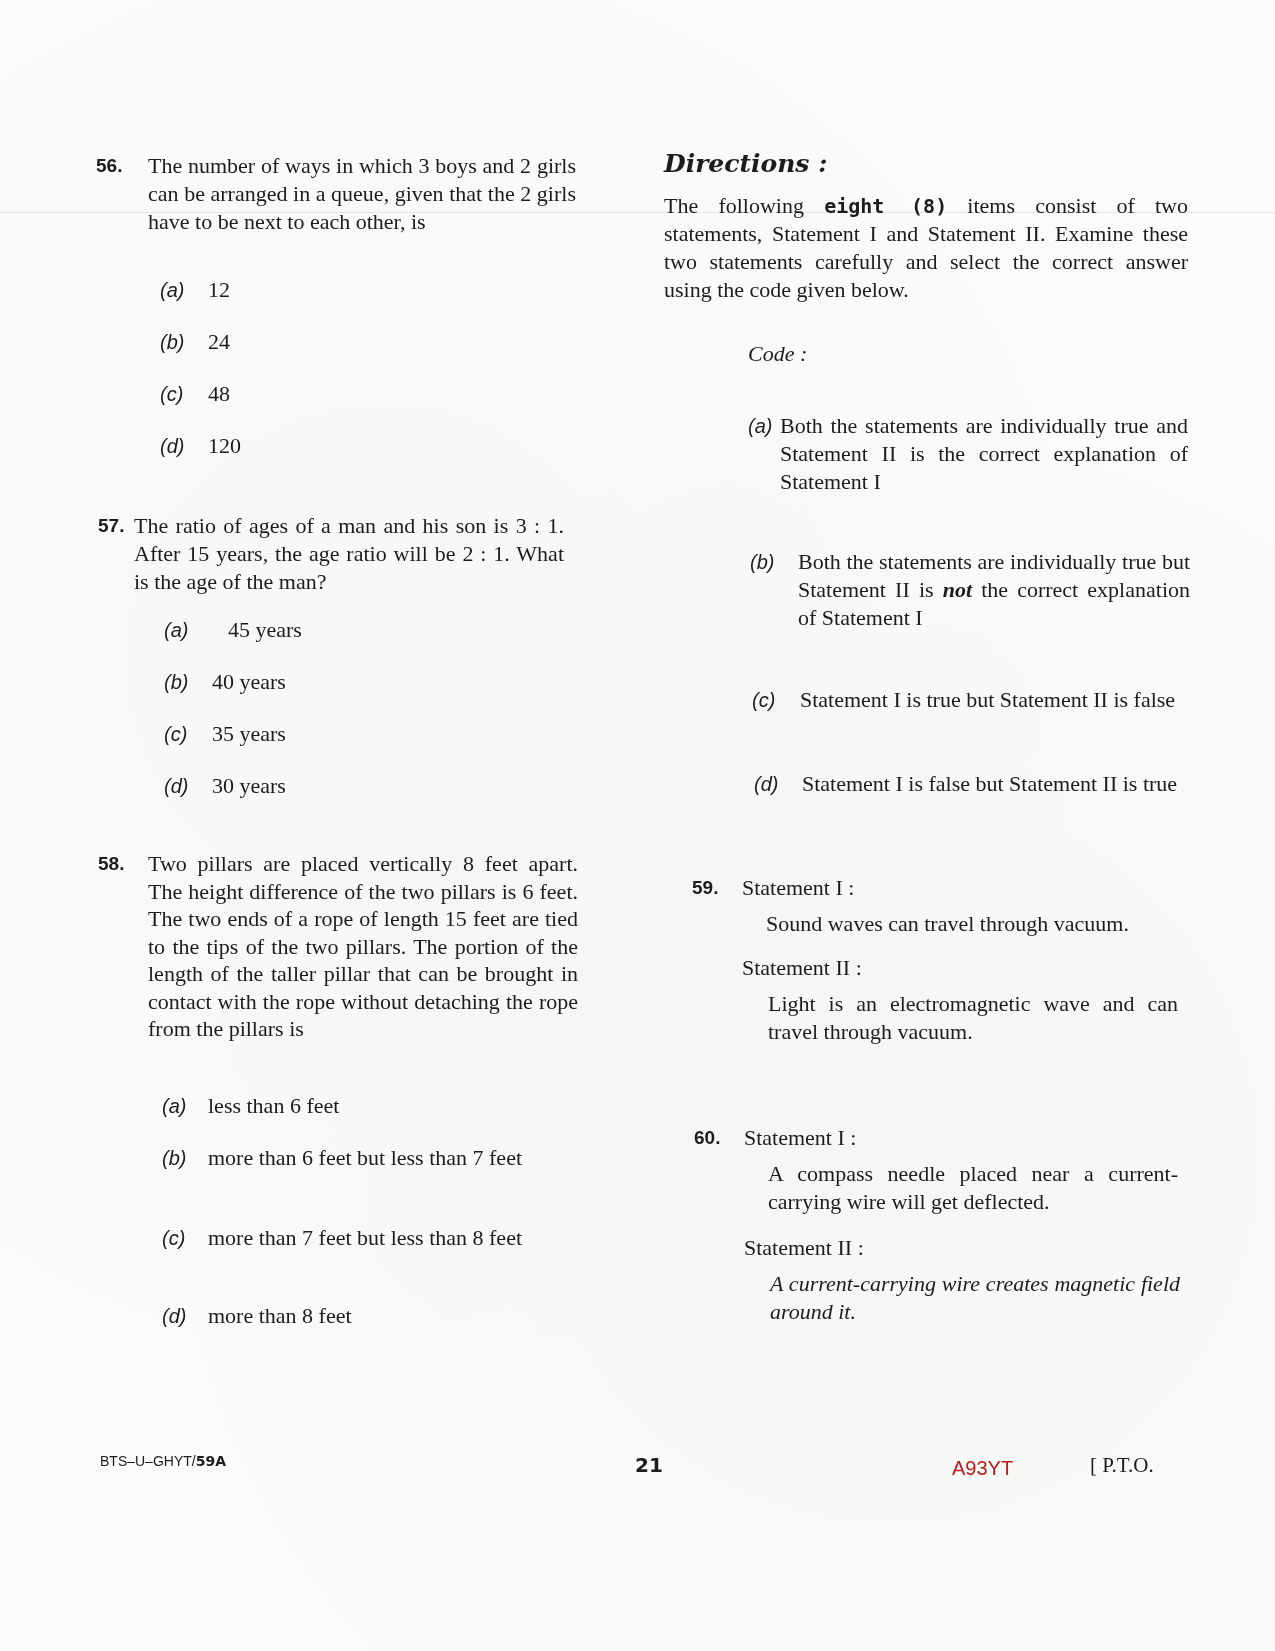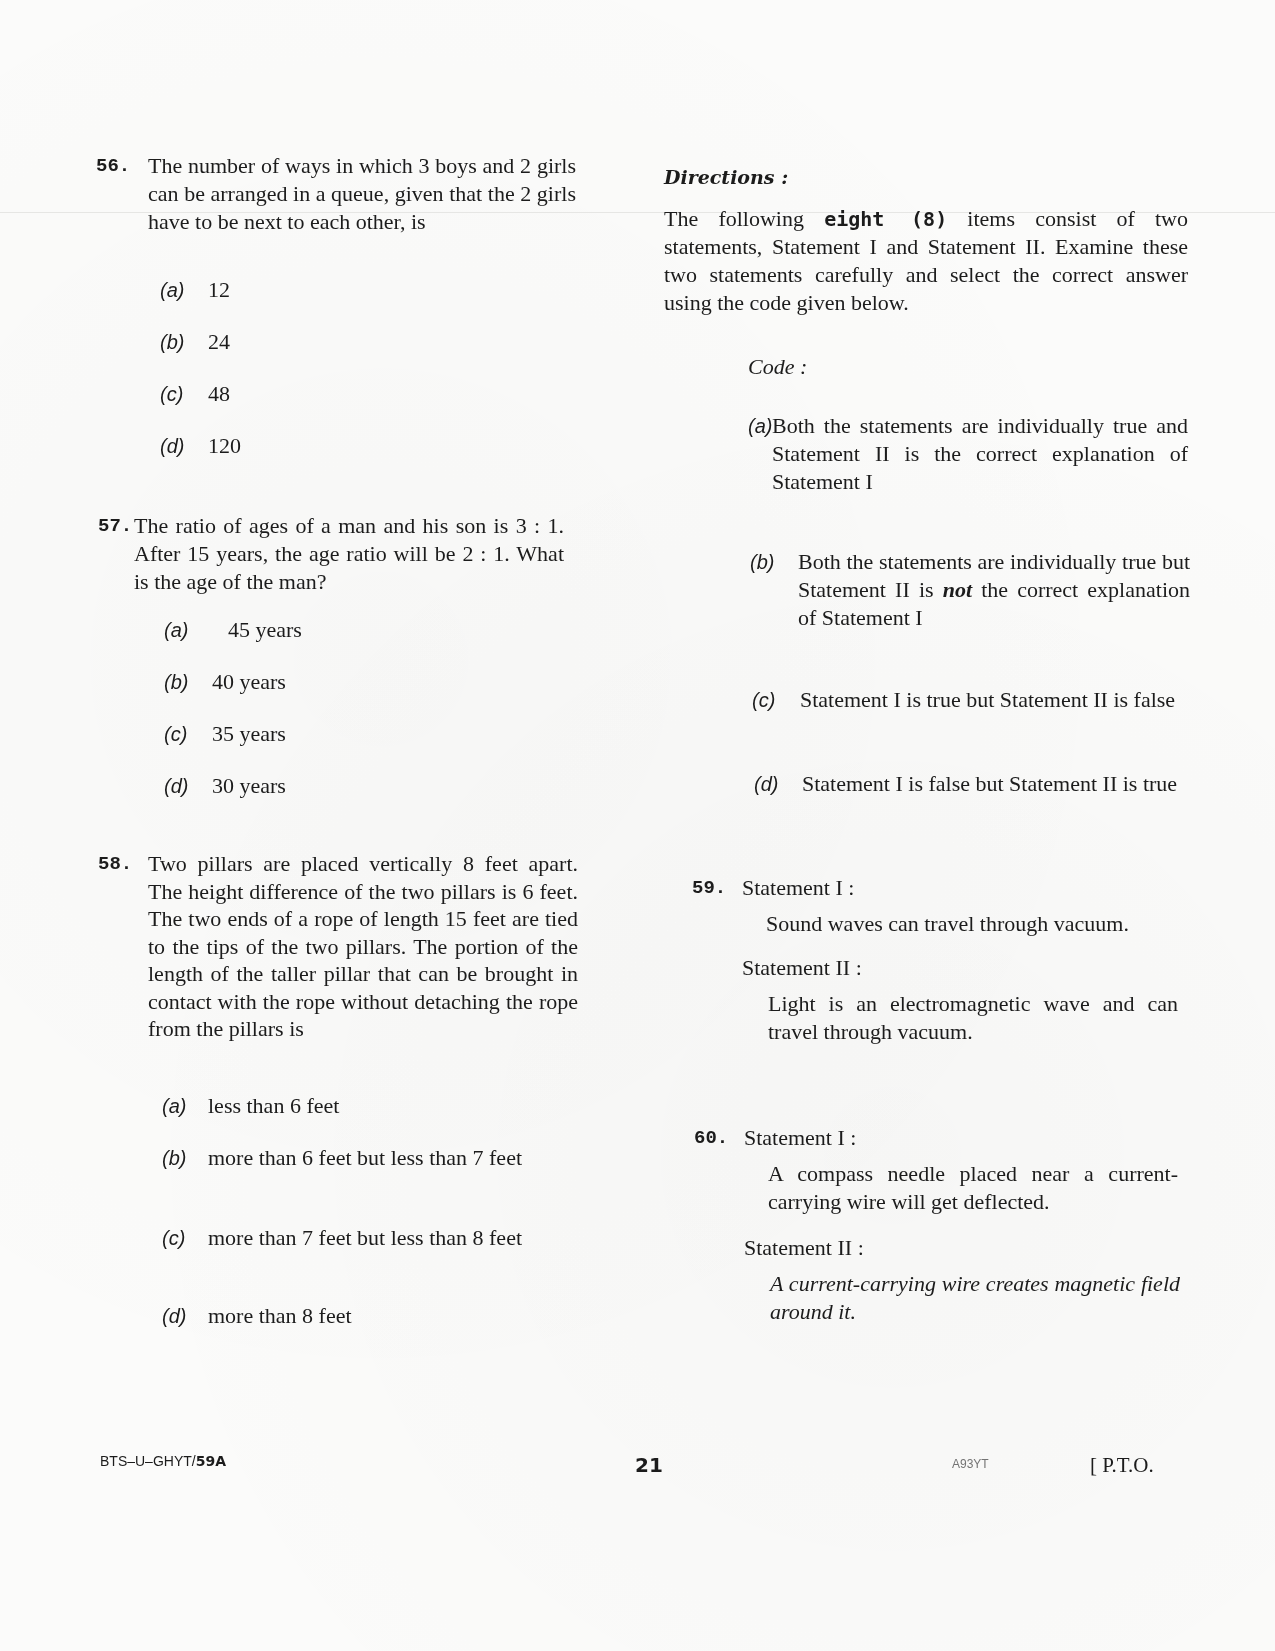--- a/index.html
+++ b/index.html
@@ -14,38 +14,38 @@
     background:
       radial-gradient(circle at 30% 40%, rgba(0,0,0,0.015), transparent 60%),
       radial-gradient(circle at 70% 70%, rgba(0,0,0,0.02), transparent 55%);
     pointer-events: none;
   }
   .scan-line { position: absolute; left: 0; width: 1275px; height: 1px; background: #e6e6e4; top: 212px; }
   .col { position: absolute; font-size: 22px; line-height: 28px; }
   .col-left { left: 96px; top: 152px; width: 520px; }
 
   .q { position: relative; }
-  .qnum { position: absolute; left: 0; top: 0; font-family: Liberation Mono, monospace; font-weight: bold; font-size: 19px; }
+  .qnum { position: absolute; left: 0; top: 0; font-family: Liberation Sans, sans-serif; font-weight: bold; font-size: 19px; }
   .qtext { text-align: justify; }
   .opt { position: relative; }
   .opt-label { position: absolute; left: 0; top: 0; font-style: italic; font-family: "Liberation Sans", sans-serif; font-size: 20px; }
   .opt-text { text-align: justify; }
 
-  .directions-title { font-weight: bold; font-style: italic; font-family: "DejaVu Serif", serif; font-size: 19px; margin-top: 13px; }
+  .directions-title { font-weight: bold; font-style: italic; font-family: "DejaVu Serif", serif; font-size: 25px; }
   .dir-text { text-align: justify; margin-top: 14px; }
   .bold-mono { font-family: "DejaVu Sans Mono", monospace; font-weight: bold; font-size: 20px; }
   .code-title { font-style: italic; margin: 36px 0 0 84px; }
   .stmt-label { font-size: 22px; }
   .stmt-text { text-align: justify; }
 
   .footer { position: absolute; top: 1453px; font-size: 21px; }
   .footer-code { left: 100px; font-family: "Liberation Sans", sans-serif; font-size: 14px; }
   .footer-code b { font-family: "DejaVu Sans", sans-serif; }
   .footer-page { left: 635px; font-weight: bold; font-family: "DejaVu Sans", sans-serif; font-size: 20px; }
-  .footer-ghost { left: 952px; color: #737373; font-size: 12px; top: 1457px; font-family: "Liberation Sans", sans-serif; }
+  .footer-ghost { left: 952px; color: #b91c1c; font-size: 20px; top: 1457px; font-family: "Liberation Sans", sans-serif; }
   .footer-pto { left: 1090px; font-family: "Liberation Serif", serif; }
 </style>
 </head>
 <body>
 
 <div class="page-noise"></div>
 <div class="scan-line"></div>
 
 <div class="col col-left">
 
@@ -115,21 +115,21 @@
 
 <div class="col" style="left:664px; top:150px; width:530px;">
   <div class="directions-title">Directions :</div>
   <div class="dir-text" style="width:524px;">
     <span>The following </span><span class="bold-mono">eight (8)</span><span> items consist of two statements, Statement I and Statement II. Examine these two statements carefully and select the correct answer using the code given below.</span>
   </div>
   <div class="code-title">Code :</div>
 
   <div class="opt" style="position:absolute; left:84px; top:262px; width:440px;">
     <span class="opt-label">(a)</span>
-    <div class="opt-text" style="margin-left:24px;">Both the statements are individually true and Statement II is the correct explanation of Statement I</div>
+    <div class="opt-text" style="margin-left:32px;">Both the statements are individually true and Statement II is the correct explanation of Statement I</div>
   </div>
   <div class="opt" style="position:absolute; left:86px; top:398px; width:440px;">
     <span class="opt-label">(b)</span>
     <div class="opt-text" style="margin-left:48px;">
       <span>Both the statements are individually true but Statement II is </span><b><i>not</i></b><span> the correct explanation of Statement I</span>
     </div>
   </div>
   <div class="opt" style="position:absolute; left:88px; top:536px; width:440px;">
     <span class="opt-label">(c)</span>
     <div class="opt-text" style="margin-left:48px;">Statement I is true but Statement II is false</div>

